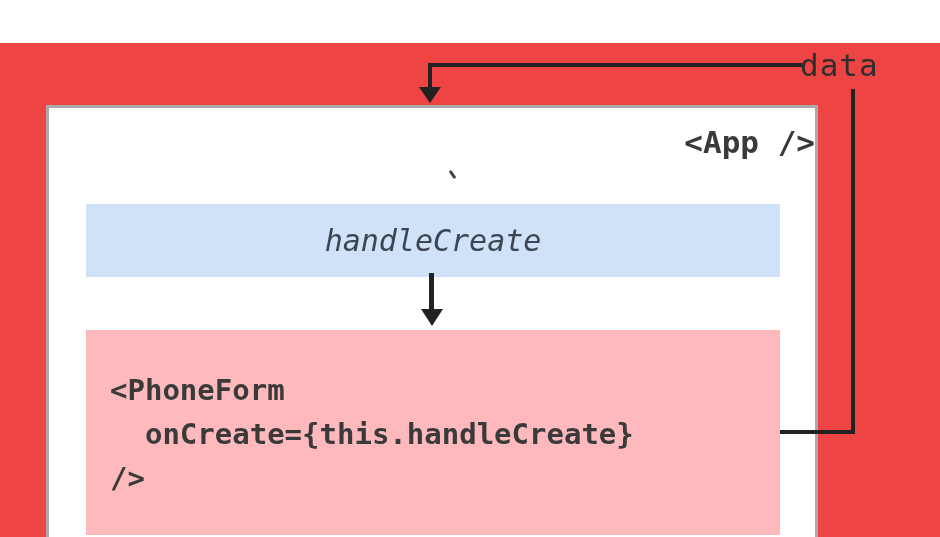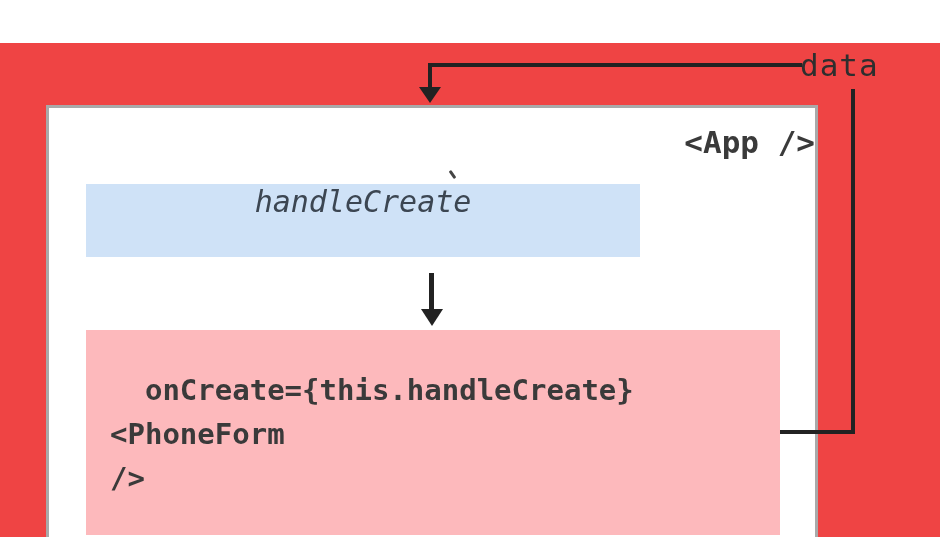--- a/index.html
+++ b/index.html
@@ -56,24 +56,24 @@
   .tick-mark {
     position: absolute;
     left: 402px; top: 62px;
     width: 3px; height: 9px;
     background: #444;
     transform: rotate(-35deg);
     border-radius: 1px;
   }
   .handler-bar {
     position: absolute;
-    left: 37px; top: 76px;
-    width: 554px; height: 73px;
+    left: 37px; top: 96px;
+    width: 694px; height: 73px;
     background: var(--handler-bg);
-    display: flex; justify-content: center;
+    display: flex; align-items: center; justify-content: center;
   }
   .handler-bar span {
     font-size: 30px;
     font-style: italic;
     color: #3c4652;
   }
   .mid-arrow-shaft {
     position: absolute;
     left: 380px; top: 165px;
     width: 5px; height: 40px;
@@ -128,22 +128,22 @@
     <div class="tick-mark"></div>
 
     <div class="handler-bar">
       <span>handleCreate</span>
     </div>
 
     <div class="mid-arrow-shaft"></div>
     <div class="arrow-down mid-arrow-head"></div>
 
     <div class="phoneform-box">
+      <div class="code-line">&lt;PhoneForm</div>
       <div class="code-line">  onCreate={this.handleCreate}</div>
-      <div class="code-line">&lt;PhoneForm</div>
       <div class="code-line">/&gt;</div>
     </div>
 
   </div>
 
   <div class="corner-tick"></div>
 
 </div>
 
 </body></html>

